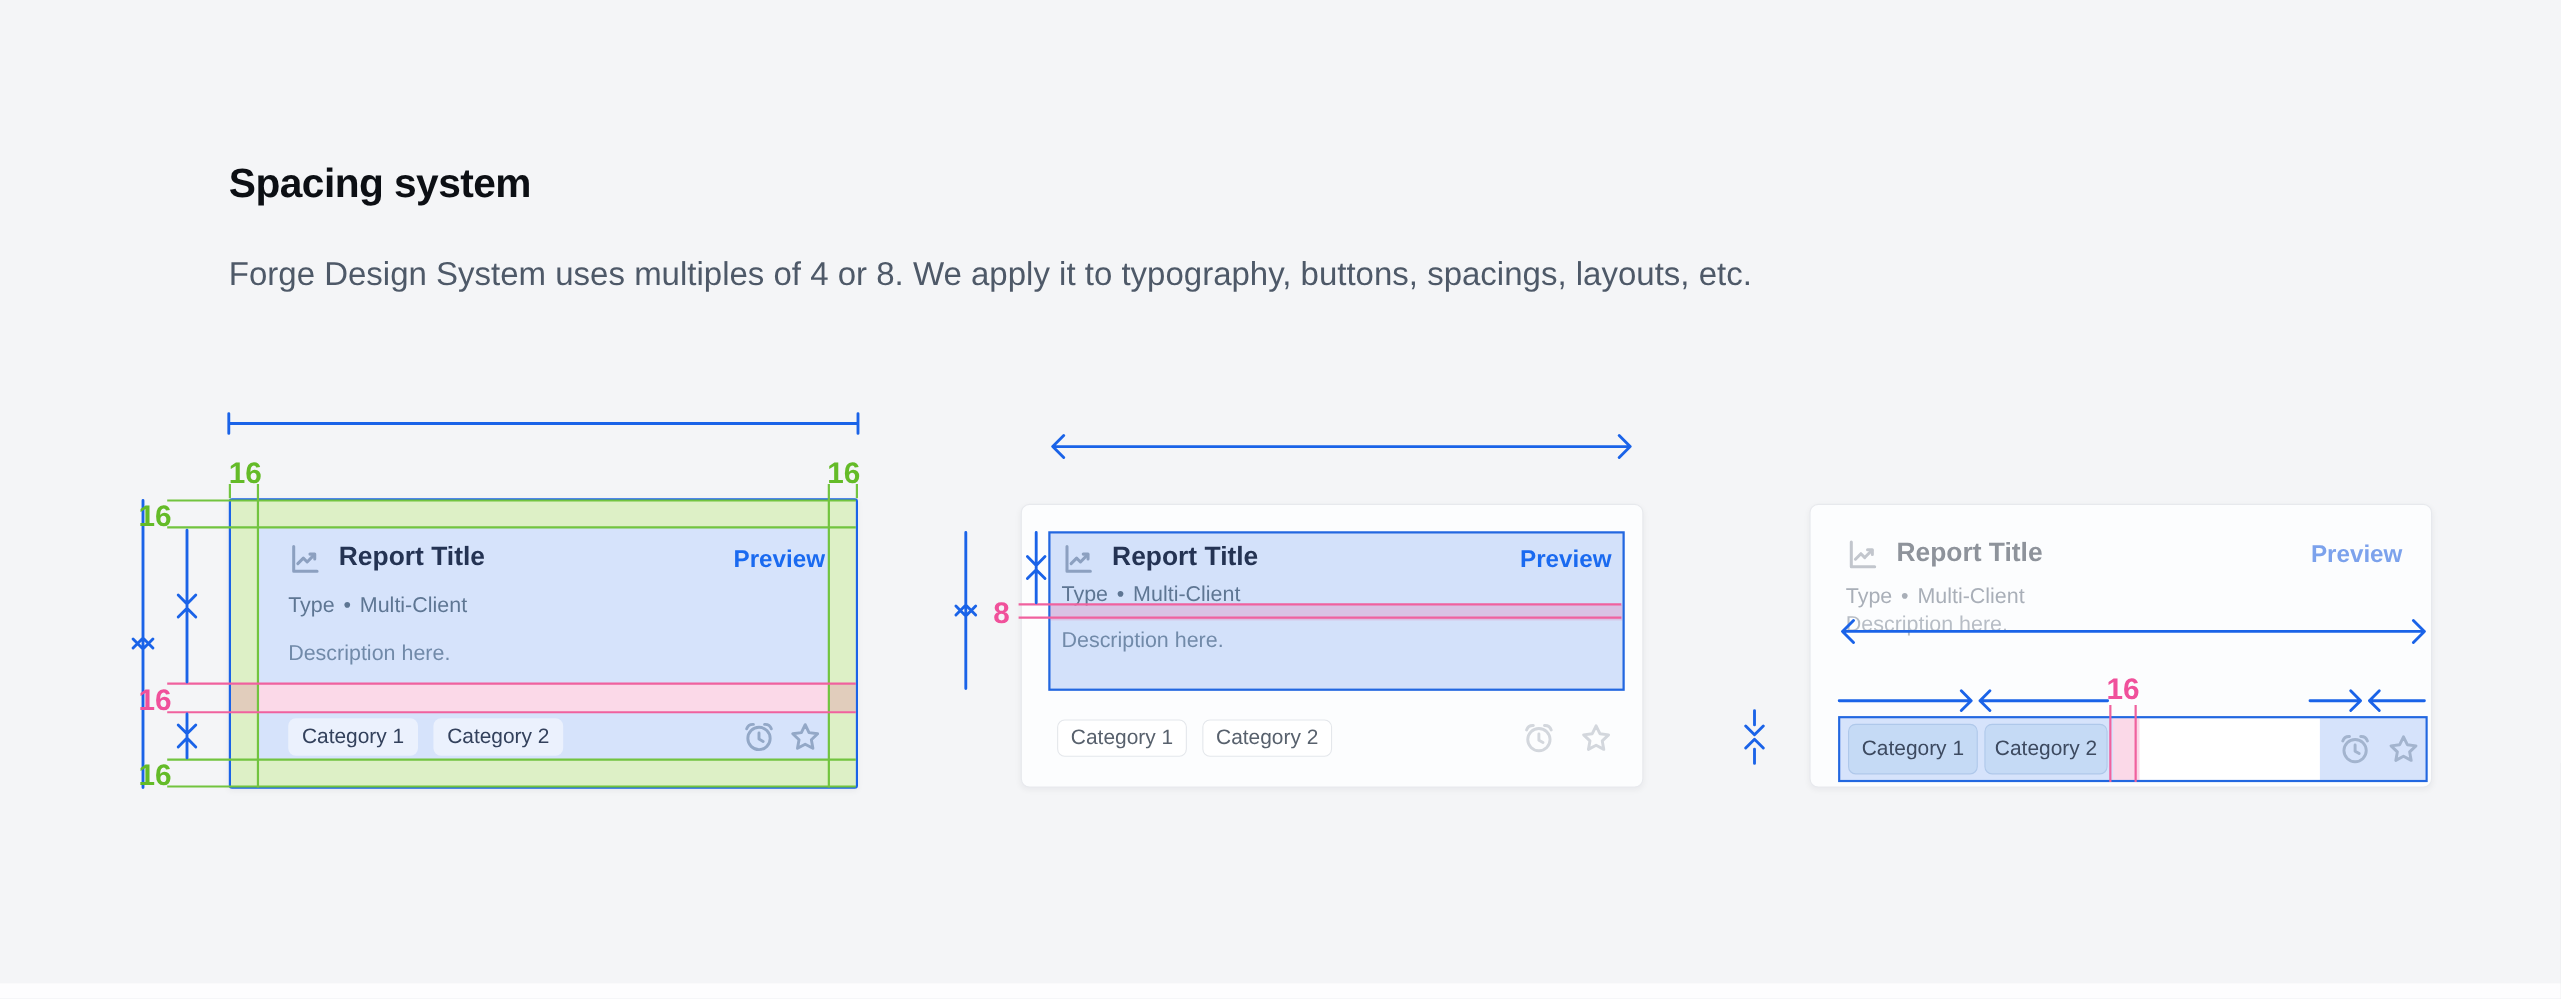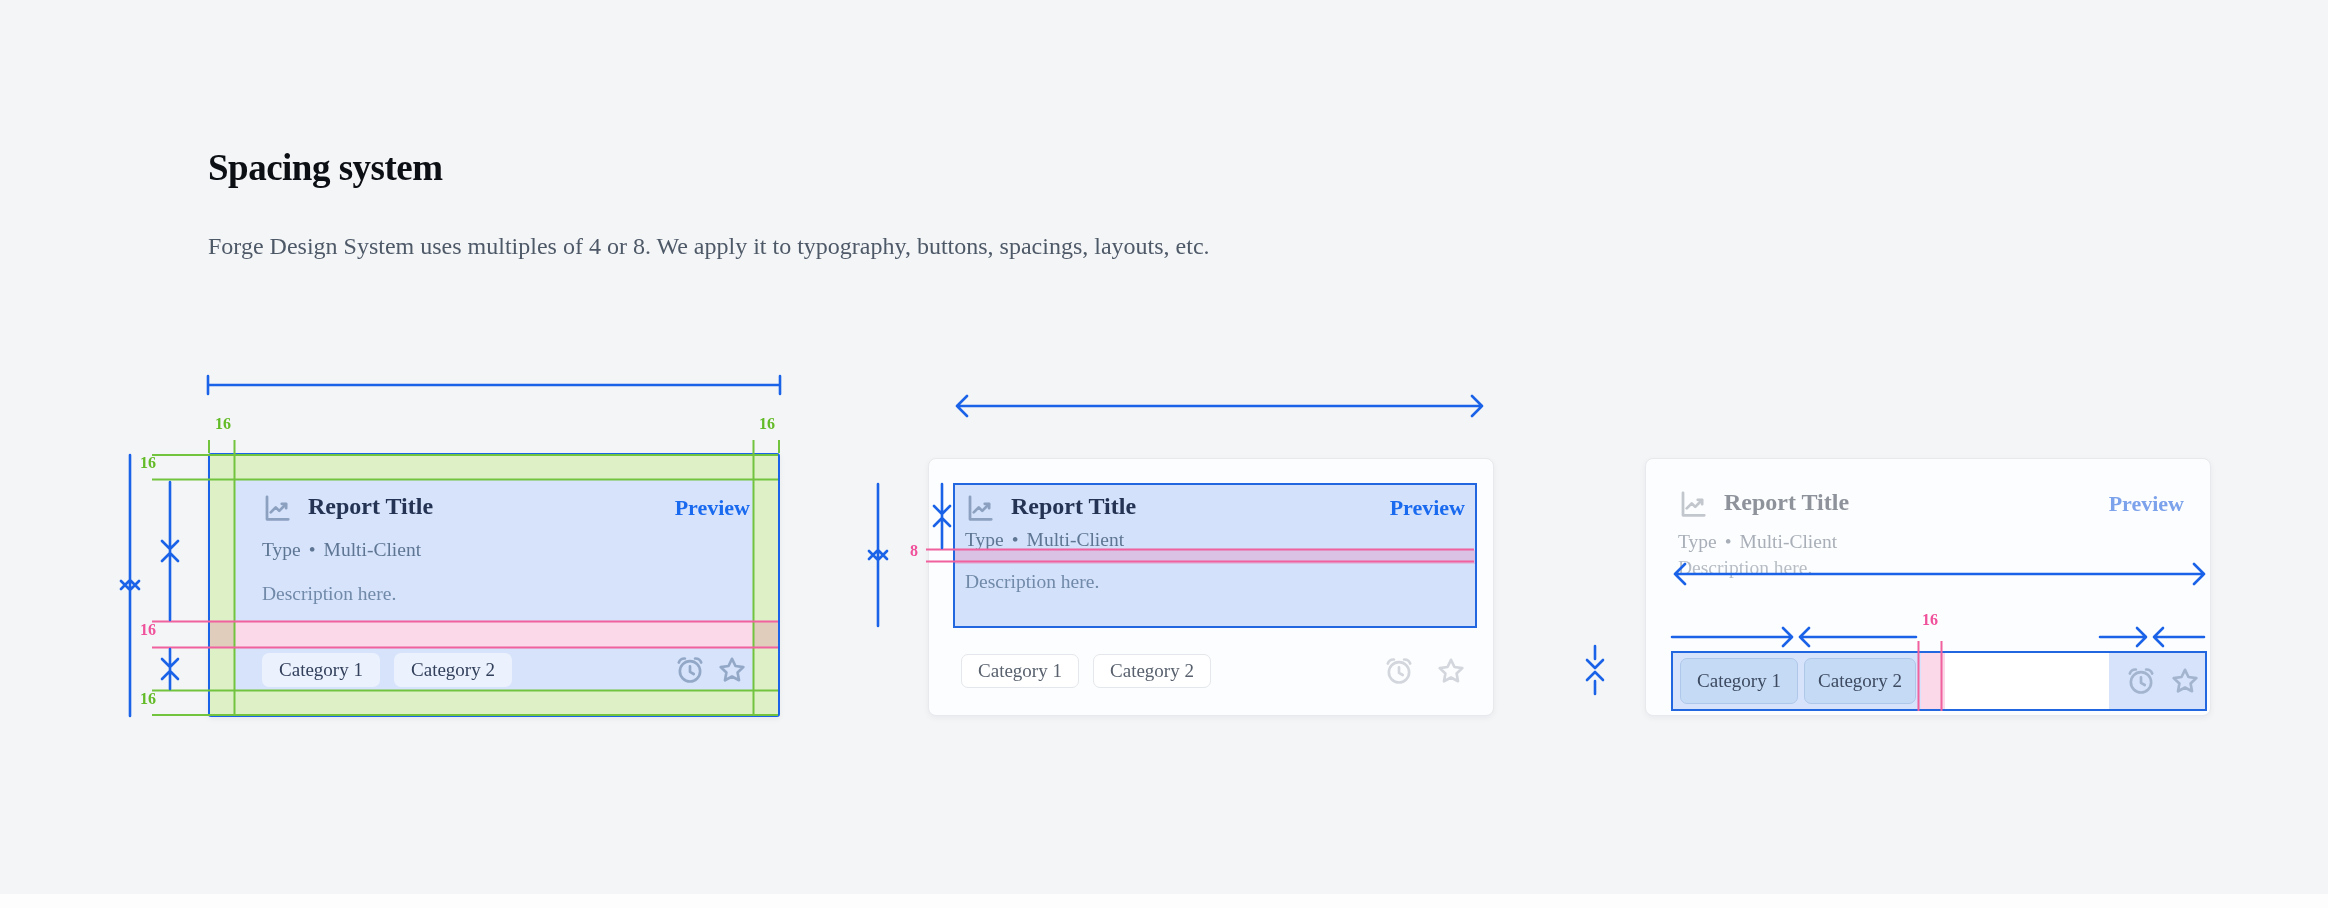--- a/index.html
+++ b/index.html
@@ -1,25 +1,25 @@
 <!DOCTYPE html>
 <html><head>
 <meta charset="utf-8">
 <style>
   html,body{margin:0;padding:0;background:#e9eaec;}
   .canvas{
     position:relative;width:2328px;height:908px;overflow:hidden;
     background:#F4F5F7;
-    font-family:Liberation Serif, serif;
+    font-family:Liberation Sans, sans-serif;
     -webkit-font-smoothing:antialiased;
   }
   .abs{position:absolute;}
   
   .page-heading{left:208px;top:146px;font-size:37px;font-weight:700;color:#0C0F14;letter-spacing:-0.5px;}
-  .page-par{left:208px;font-size:24px;color:#4E5968;}
+  .page-par{left:208px;font-size:30px;color:#4E5968;}
   .par1{top:233px;}
   .par2{top:272px;}
   
   .card{position:absolute;box-sizing:border-box;border-radius:8px;background:#FCFDFE;
         border:1px solid #E7E9ED;box-shadow:0 2px 6px rgba(16,24,40,0.05);}
   
   .card-left{left:208px;top:453px;width:572px;height:264px;border:2px solid #1A63E8;border-radius:3px;background:#FFFFFF;}
   .card-mid{left:928px;top:458px;width:566px;height:258px;}
   .card-right{left:1645px;top:458px;width:566px;height:258px;}
   
@@ -51,21 +51,21 @@
   .ic-action{width:32px;height:32px;color:#93A8C7;cursor:pointer;}
   .card-mid .ic-action{color:#D3D7DD;}
   .box-right .ic-action{color:#A3B4CE;}
   
   .mid-block{position:absolute;left:24px;top:24px;width:524px;height:145px;box-sizing:border-box;
              border:2px solid #2267E0;background:rgba(27,99,232,0.18);}
   
   .box-right{position:absolute;left:25px;top:192px;width:536px;height:60px;box-sizing:border-box;
              border:2px solid #2267E0;background:#FFFFFF;}
   
-  .mlabel{position:absolute;font-size:16px;font-weight:700;text-align:center;z-index:60;}
+  .mlabel{position:absolute;font-size:27px;font-weight:700;text-align:center;z-index:60;}
   .mlabel.green{color:#64BB28;}
   .mlabel.pink{color:#F0519B;}
   .mlabel.ralign{text-align:right;}
   
   .overlay{position:absolute;left:0;top:0;z-index:50;pointer-events:none;}
   .bottom-strip{left:0;top:894px;width:2328px;height:14px;background:#FDFDFE;}
 </style>
 </head>
 <body>
 

